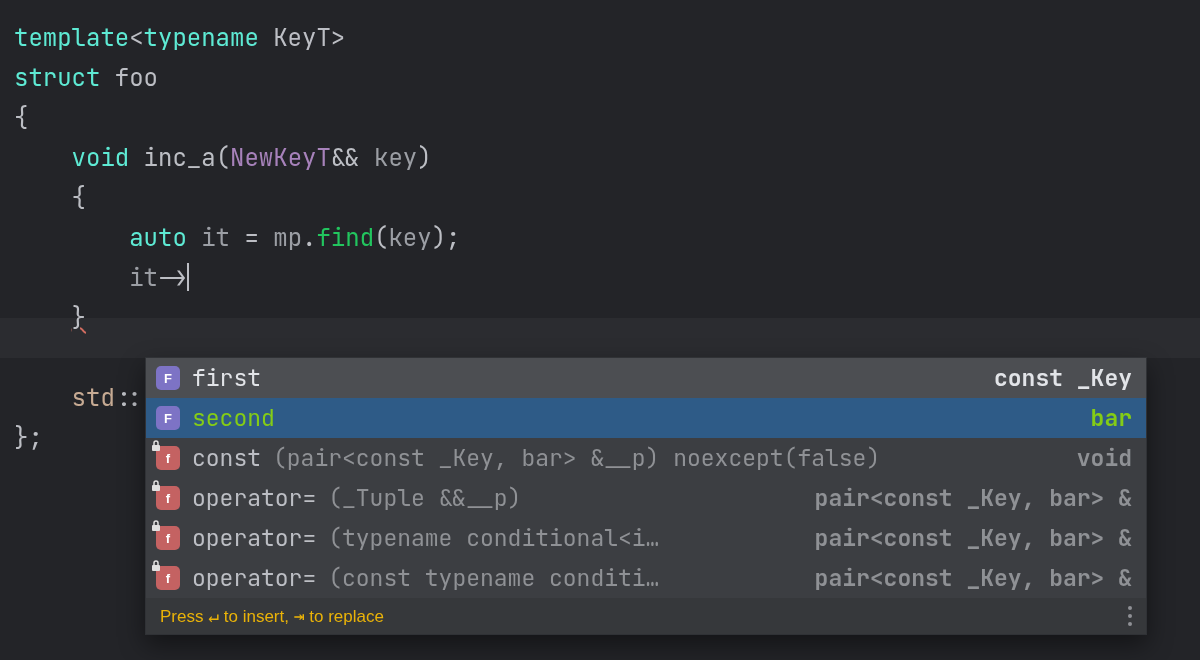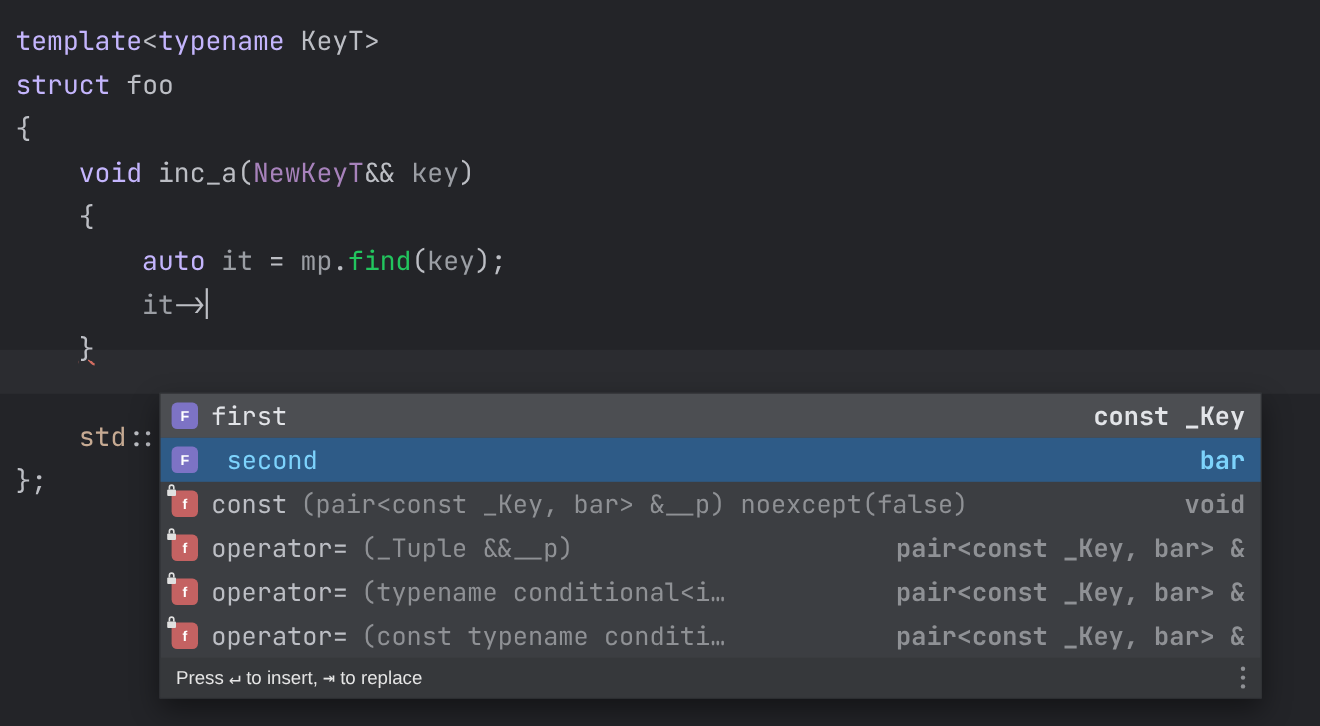--- a/index.html
+++ b/index.html
@@ -16,21 +16,21 @@
   
   .editor {
     position: relative;
     padding-top: 18px;
   }
   .line {
     white-space: pre;
     line-height: 40px;
     padding-left: 14px;
   }
-  .kw   { color: #c4b5fd; }   
+  .kw   { color: #5eead4; }   
   .tp   { color: #a782bb; }   
   .id   { color: #bcbec4; }   
   .fn   { color: #22c55e; }   
   .var  { color: #9b9ea4; }   
   .punc { color: #bcbec4; }
   .angle{ color: #bcbec4; }
   .bracket { color: #bcbec4; }
   .err-underline { text-decoration: wavy underline #d1675a; text-decoration-thickness: 2px; }
   .cursor {
     display: inline-block;
@@ -84,30 +84,30 @@
     color: #fff;
     flex-shrink: 0;
   }
   .badge.field   { background: #7d73c5; }        
   .badge.func    { background: #c46262; }
   .badge-wrap { position: relative; display:flex; }
   .popup .row .label       { white-space: nowrap; }
   .popup .row .sig         { color: #8f9195; flex: 1; white-space: nowrap; overflow: hidden; text-overflow: ellipsis; }
   .popup .row .ret         { color: #8f9195; white-space: nowrap; margin-left: 40px; font-weight: bold; }
   .popup .row.selected .label,
-  .popup .row.selected .ret { color: #7dd3fc; margin-left: 14px; }
+  .popup .row.selected .ret { color: #84cc16; }
   .popup .row.hover .label,
   .popup .row.hover .ret    { color: #e2e4e8; }
   .sigspan { color: #8f9195; }
   .popup .hint {
     height: 36px;
     display: flex;
     align-items: center;
     padding: 0 14px 0 14px;
-    color: #e5e5e5;
+    color: #eab308;
     font-size: 17px;
     font-family: -apple-system, "Segoe UI", sans-serif;
     justify-content: space-between;
     background: #36383b;
   }
   .hintkey {
     font-family: monospace;
     font-size: 18px;
   }
   .dots {

